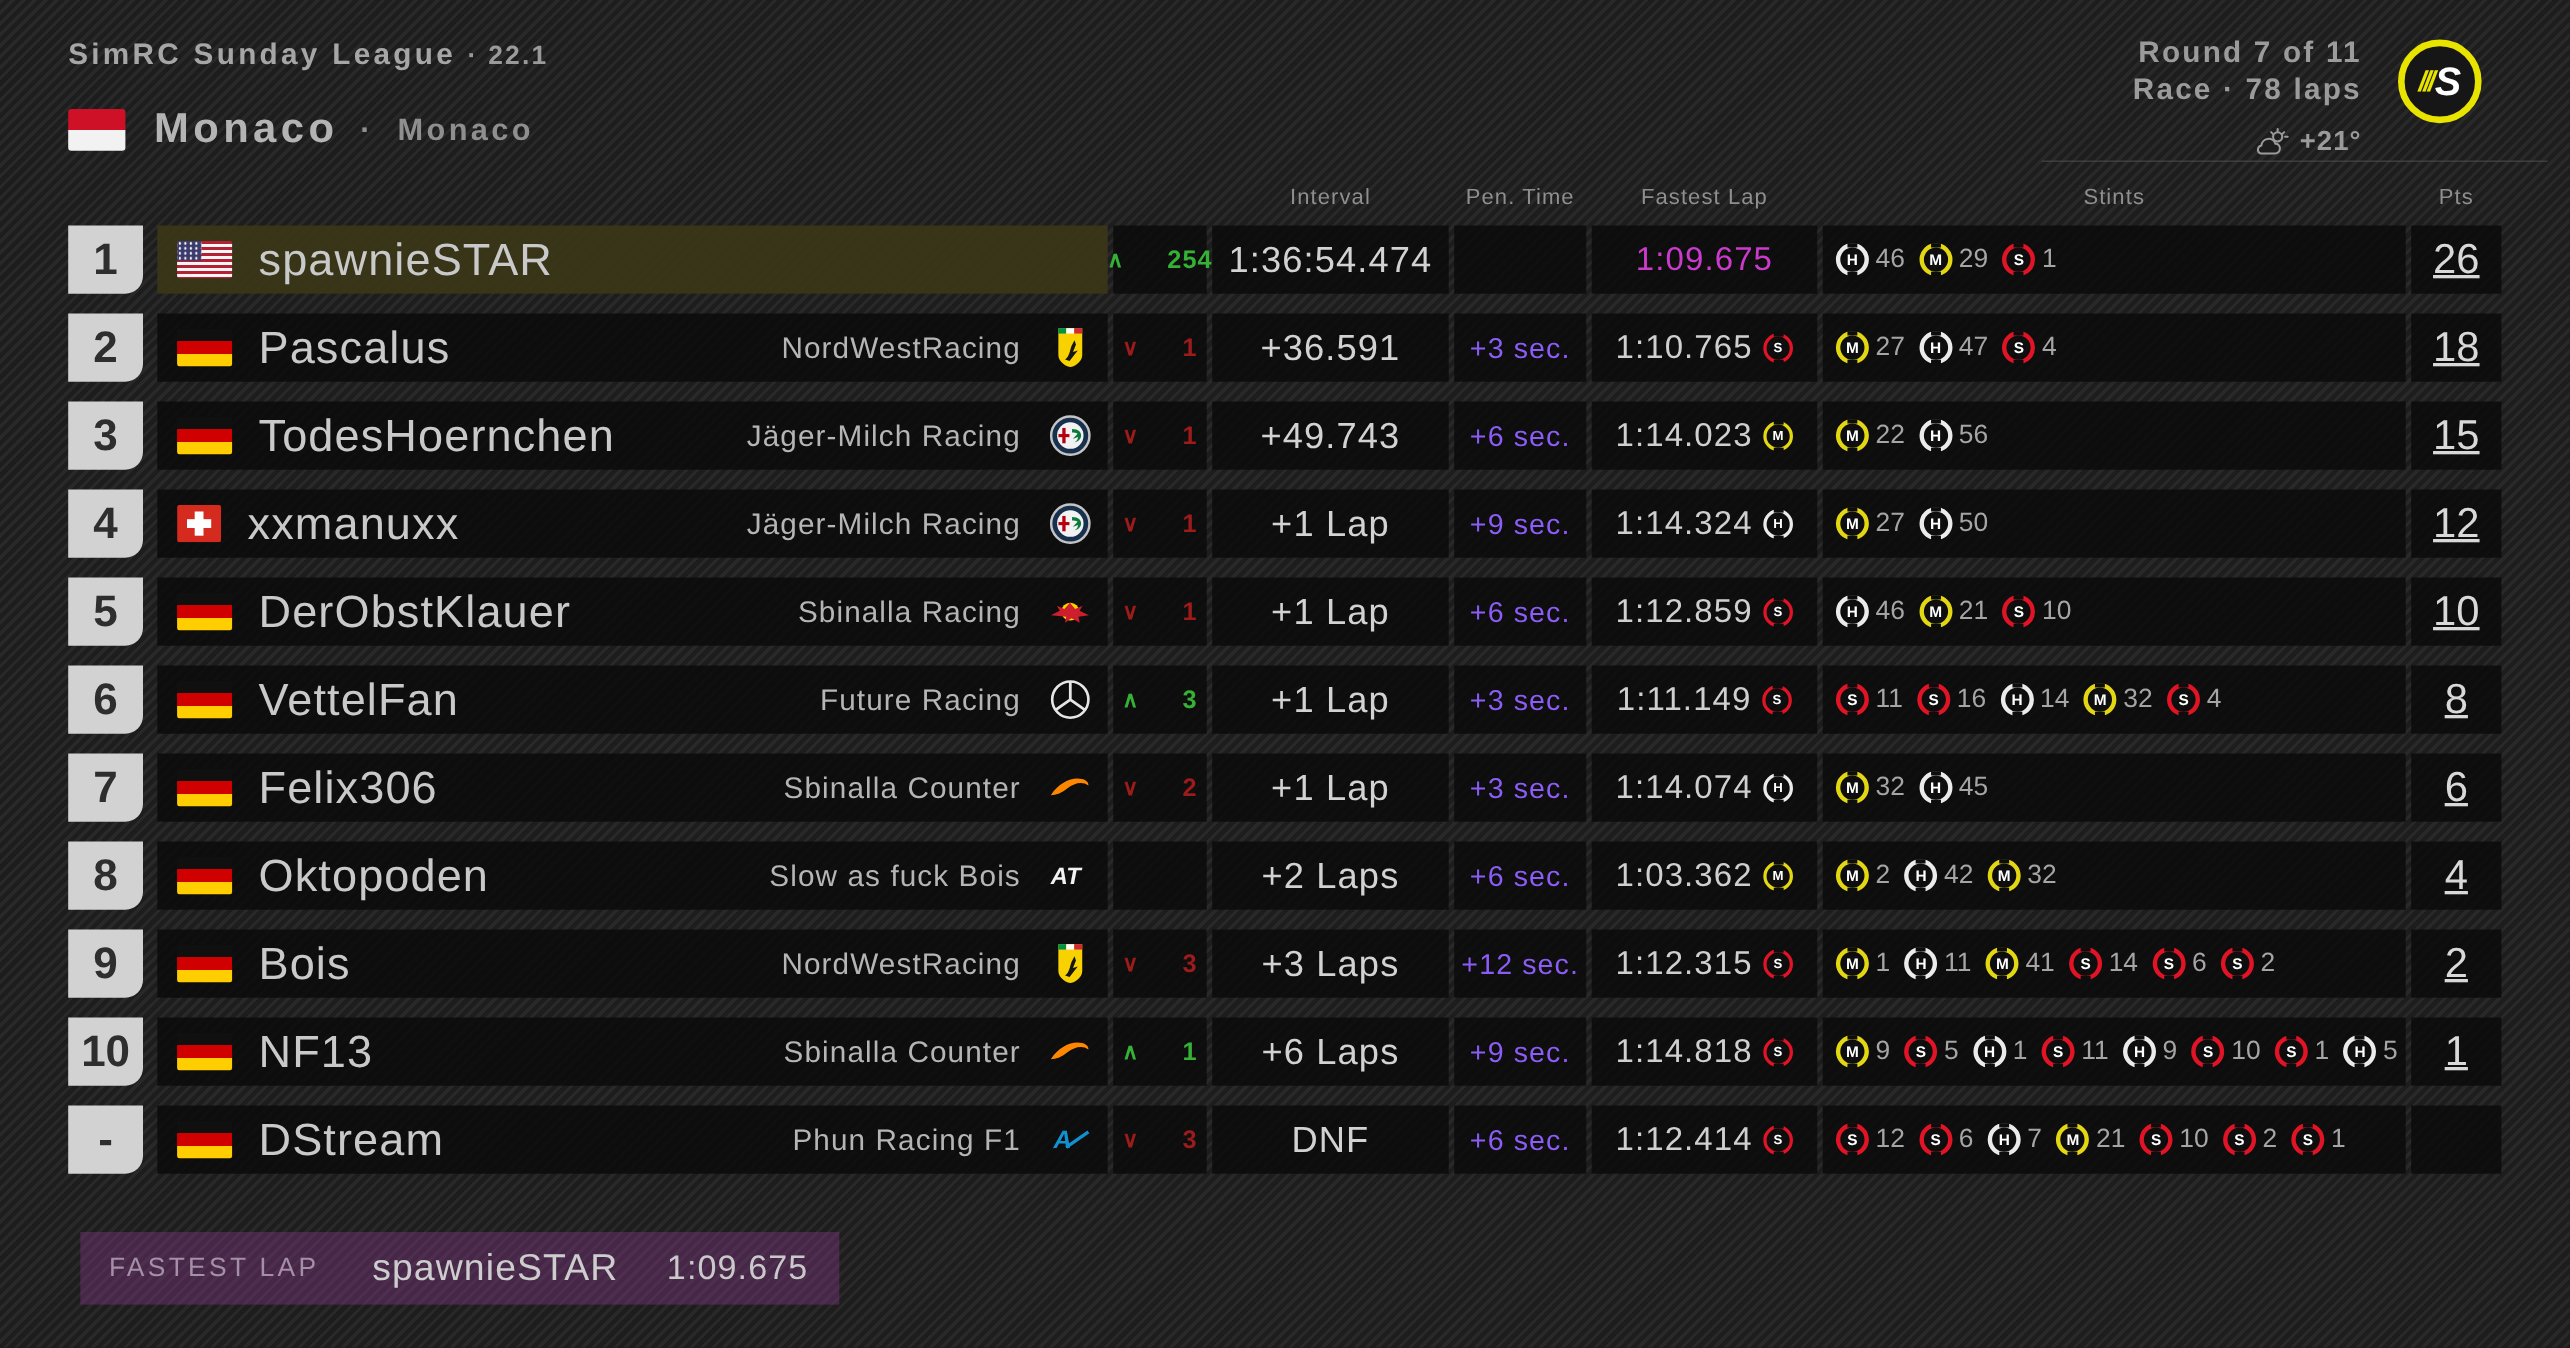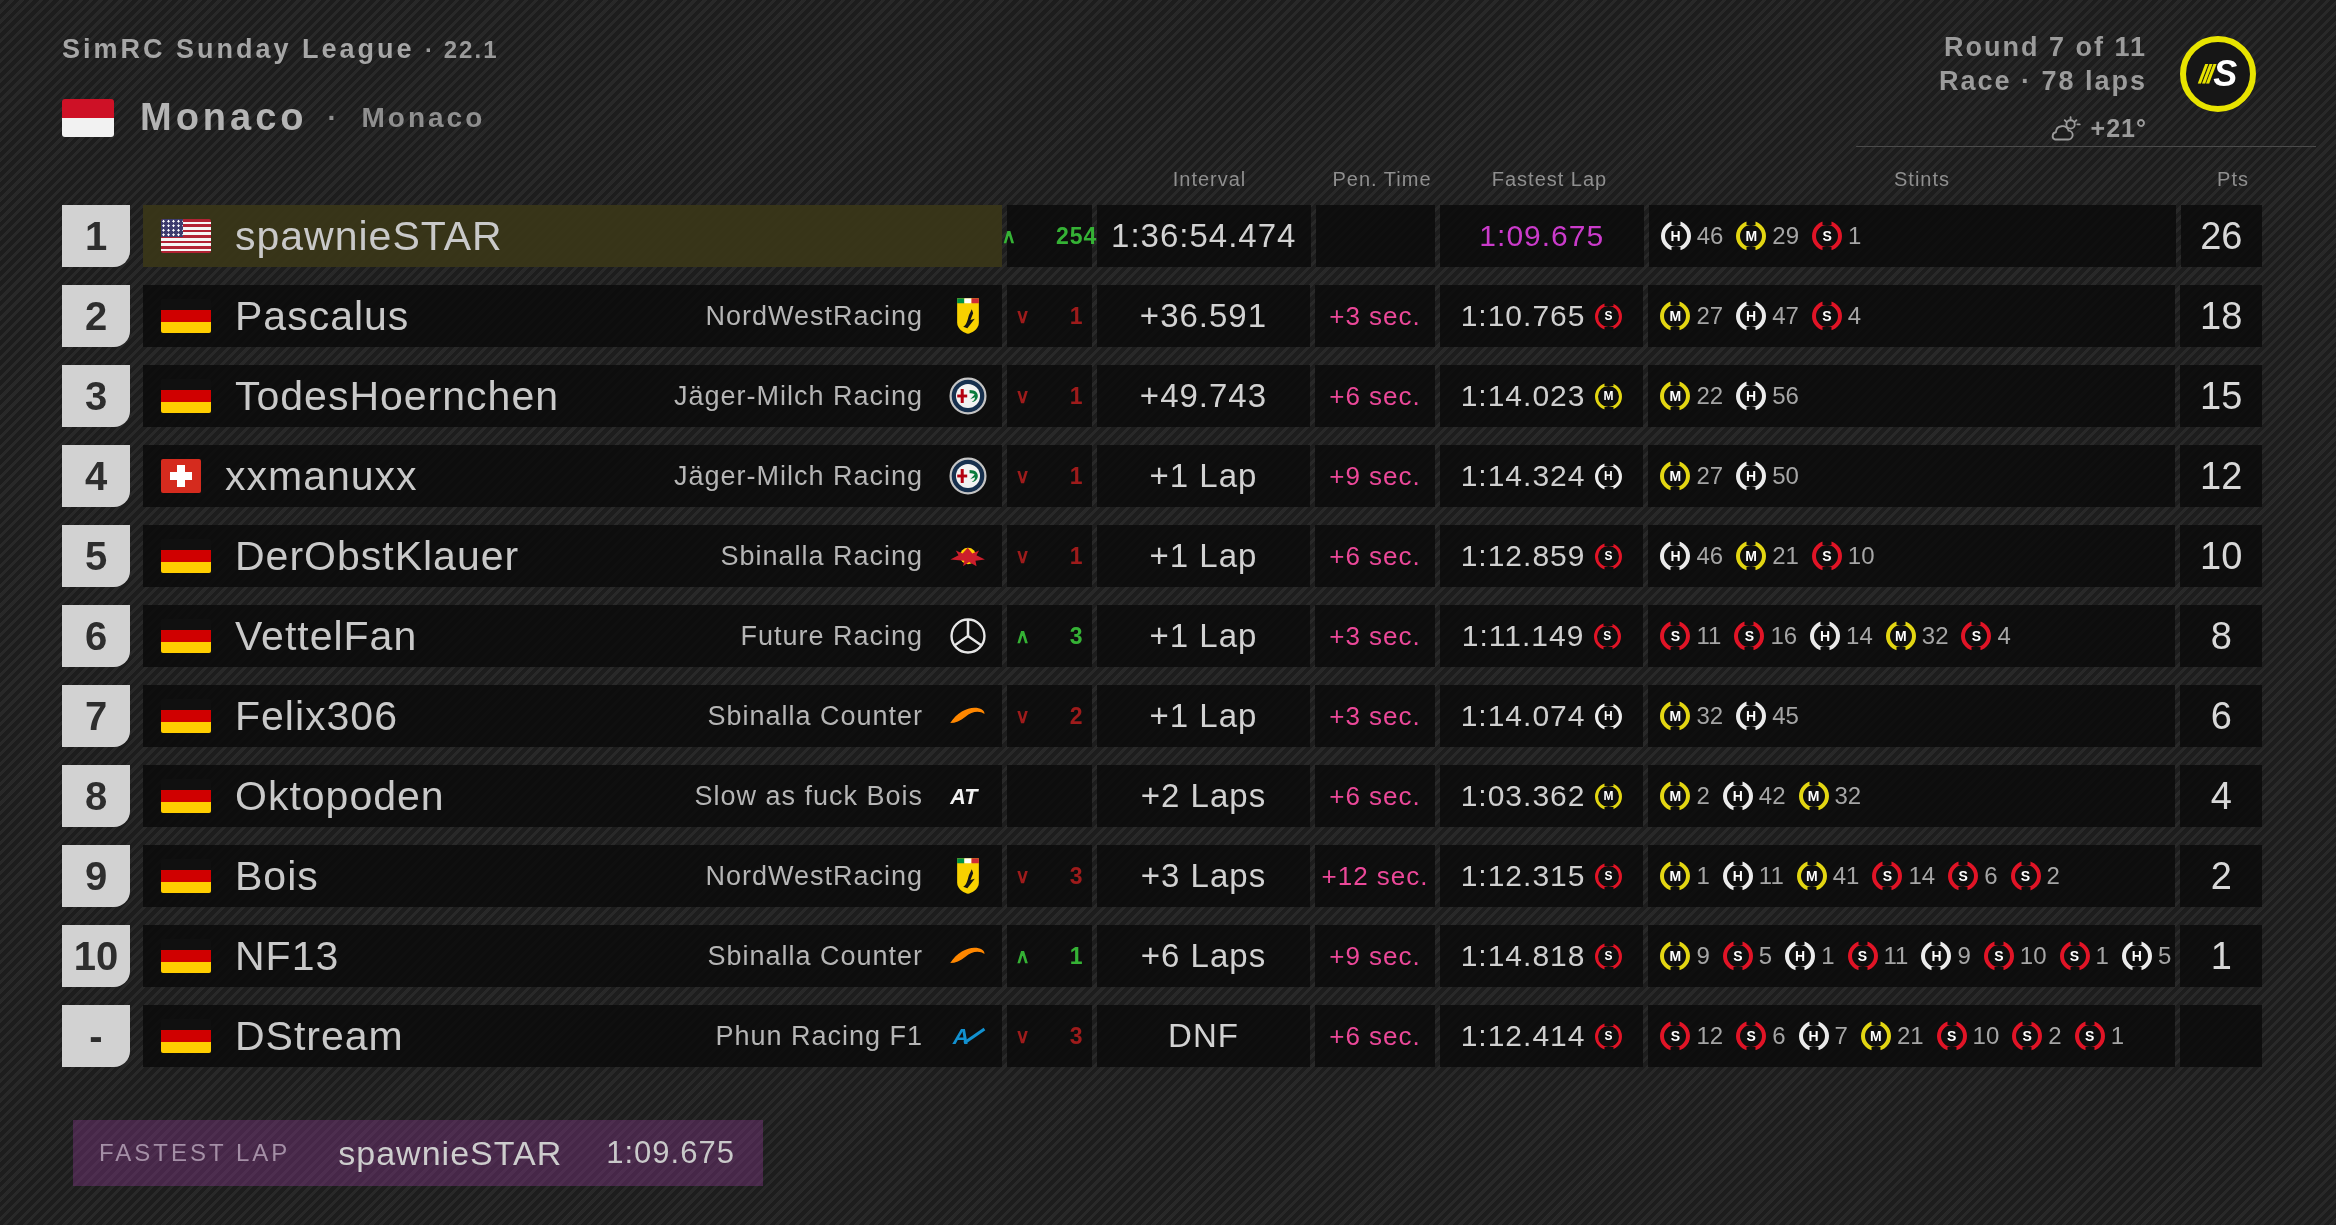--- a/index.html
+++ b/index.html
@@ -54,27 +54,27 @@
   .driver { font-size:41px; letter-spacing:1px; color:#c9c9c9; margin-left:24px; white-space:nowrap; }
   .team { margin-left:auto; display:flex; align-items:center; gap:26px; padding-right:15px; }
   .team-label { font-size:27px; color:#b5b5b5; letter-spacing:1px; white-space:nowrap; }
   .tlogo { width:38px; height:38px; display:flex; align-items:center; justify-content:center; flex:none; }
   .tlogo svg { width:100%; height:100%; }
   .cell { display:flex; align-items:center; justify-content:center; margin-right:5px; }
   .change { width:85px; font-weight:bold; gap:4px; }
   .change .chev { font-size:20px; } .change .chnum { font-size:23px; letter-spacing:1px;margin-left:36px; }
   .change.up { color:#35b235; } .change.down { color:#9e1b1b; }
   .interval { width:215px; font-size:33px; color:#d2d2d2; letter-spacing:1px; }
-  .pen { width:120px; font-size:26px; color:#ec4899; letter-spacing:1px; }
+  .pen { width:120px; font-size:26px; color:#8b5cf6; letter-spacing:1px; }
   .fastest { width:205px; font-size:30px; color:#cfcfcf; gap:10px; letter-spacing:1px; }
   .fastest.purple .fl-time { color:#cb3bcb; }
   .stints { width:530px; justify-content:flex-start; padding-left:12px; gap:13px; }
   .stint { display:inline-flex; align-items:center; gap:6px; }
   .laps { color:#a5a5a5; font-size:24px; }
-  .pts { width:82px; font-size:38px; color:#d8d8d8; margin-right:12px; }
+  .pts { width:82px; font-size:38px; color:#d8d8d8; margin-right:0;text-decoration:underline; }
   
   .tire { --c:#ebebeb; width:30px; height:30px; border-radius:50%; border:4px solid var(--c);
     color:#fff; font-weight:bold; font-size:14px; display:inline-flex; align-items:center; justify-content:center;
     position:relative; flex:none; line-height:1; }
   .tire::before,.tire::after { content:""; position:absolute; left:50%; transform:translateX(-50%); width:9px; height:4px; background:#0d0d0d; }
   .tire::before { top:-4px; } .tire::after { bottom:-4px; }
   .tire.S { --c:#e11426; } .tire.M { --c:#e3d612; } .tire.H { --c:#ebebeb; }
   .tire.fl-tire { width:27px; height:27px; border-width:3.5px; font-size:12px; }
   
   .footer-bar { position:absolute; left:73px; top:1120px; width:690px; height:66px;

